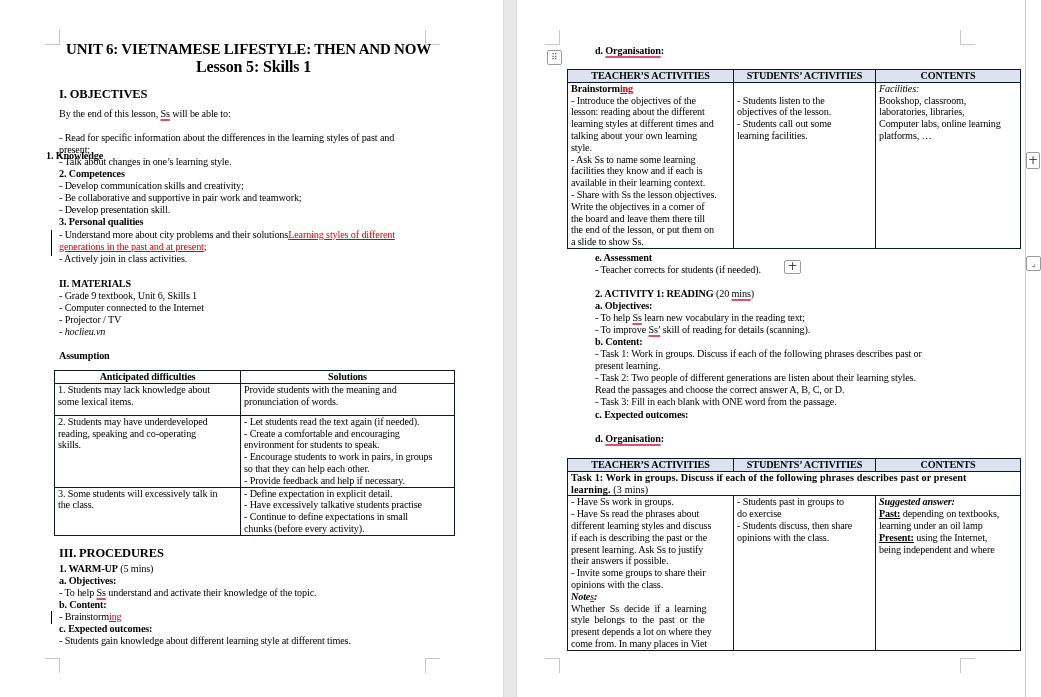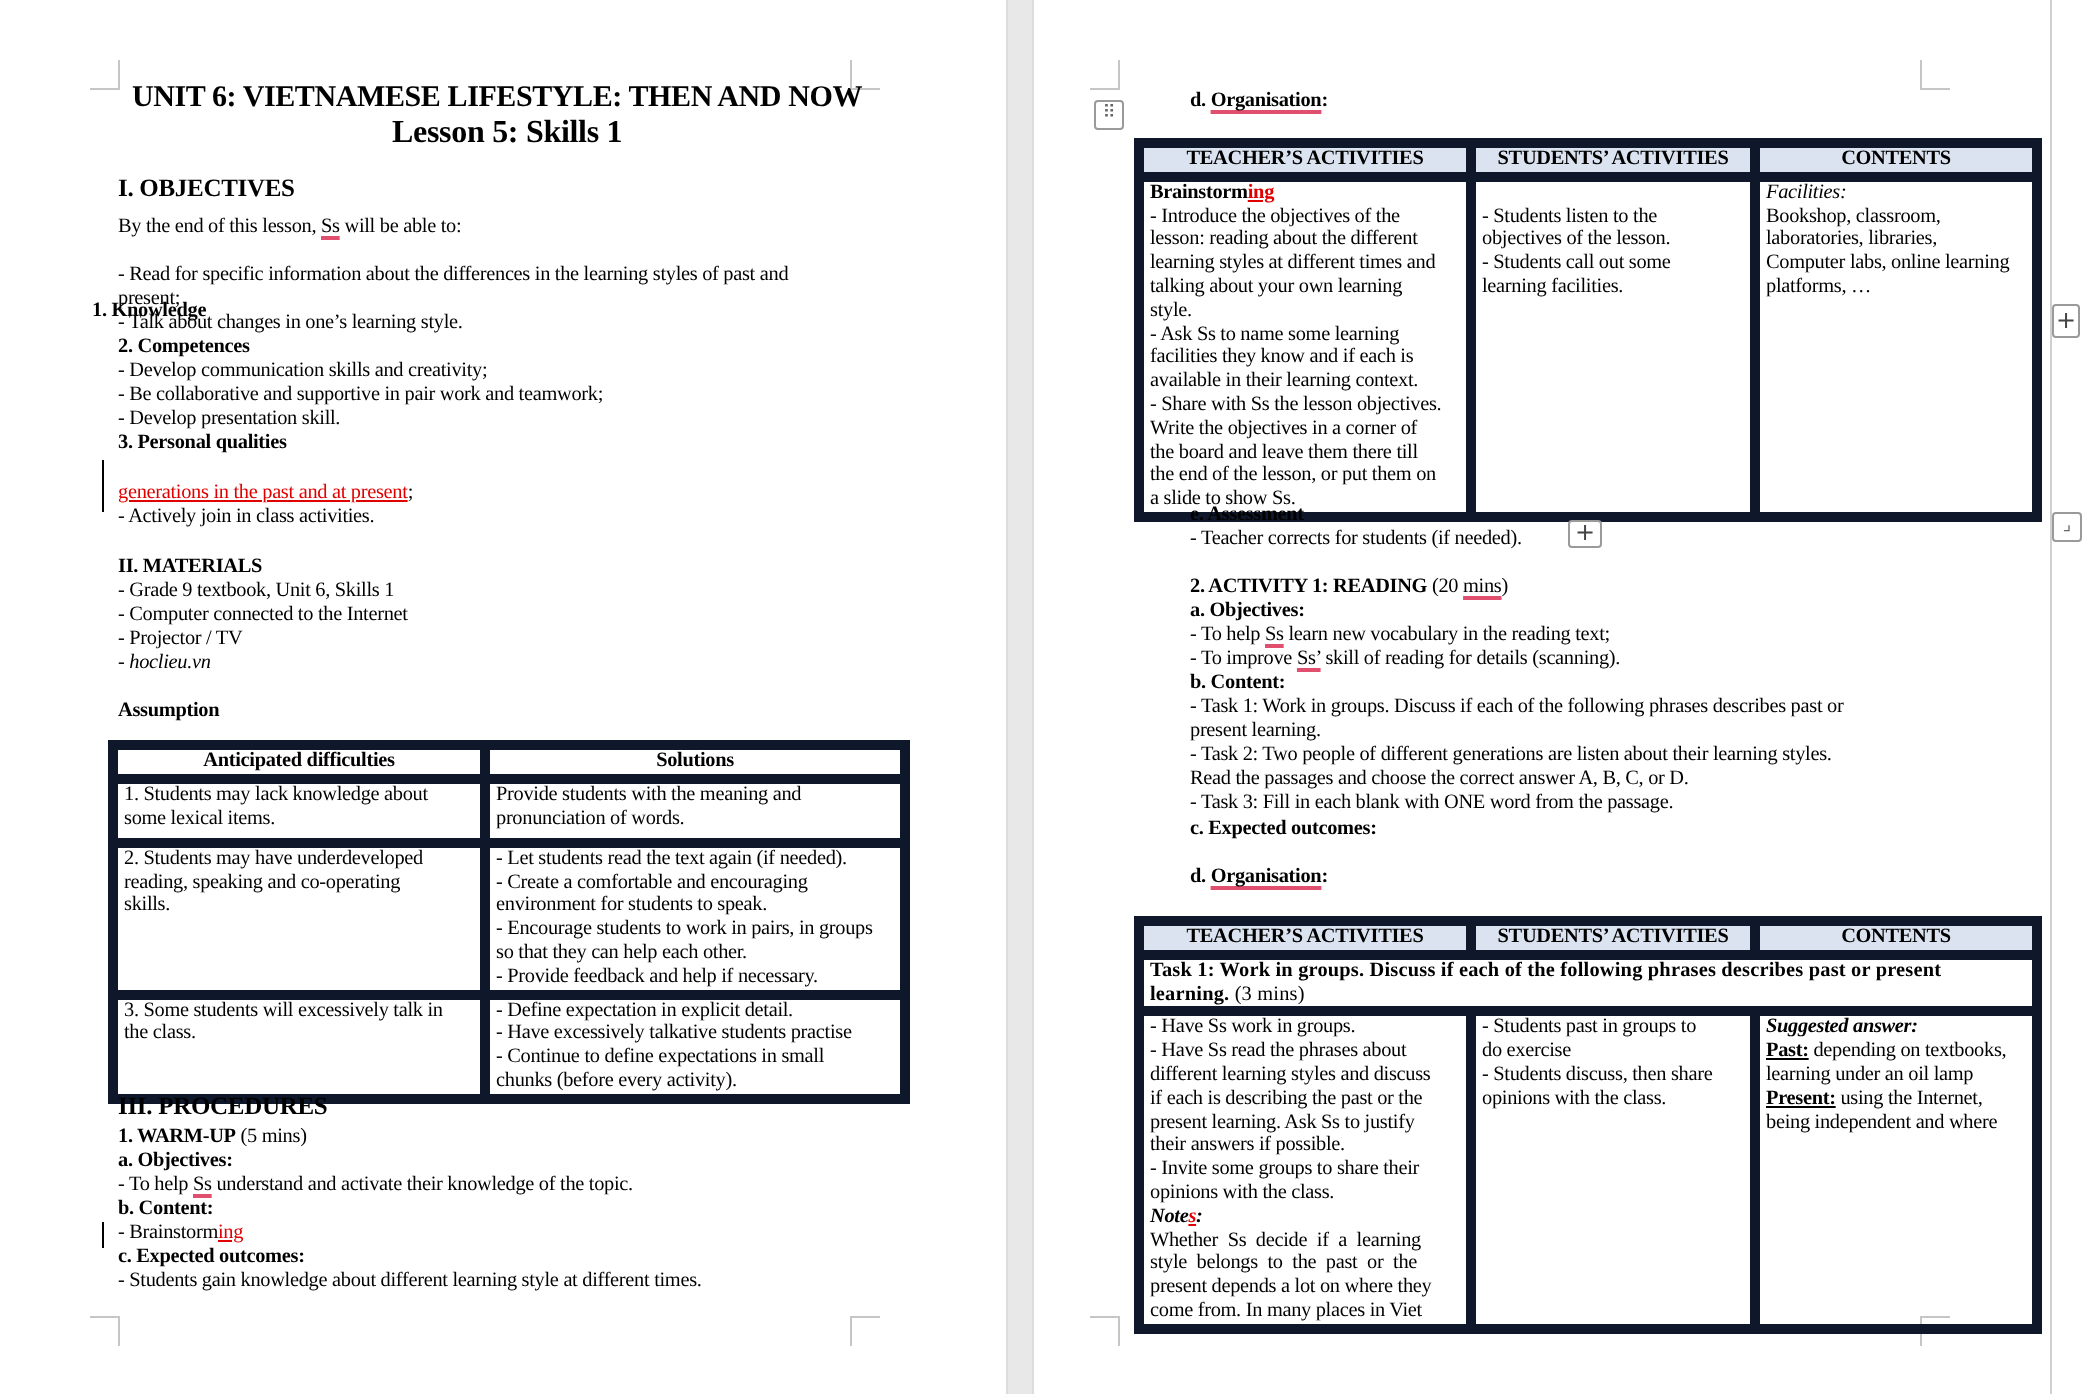--- a/index.html
+++ b/index.html
@@ -20,21 +20,21 @@
   .i { font-style: italic; }
   .h-title { font-size: 15px; font-weight: bold; letter-spacing: -0.2px; }
   .h-sub { font-size: 16px; font-weight: bold; }
   .h-sec { font-size: 12.5px; font-weight: bold; }
   .red { color: #e00000; text-decoration: underline; text-decoration-color: #e00000; }
   .squig { text-decoration: underline; text-decoration-color: #e0506e; text-decoration-thickness: 1.5px; text-underline-offset: 2px; }
   .ul { text-decoration: underline; }
   .caret { position: absolute; width: 1px; background: #000; }
 
   table.doc { position: absolute; border-collapse: collapse; font-size: 10.2px; line-height: 11.8px; letter-spacing: -0.15px; }
-  table.doc td, table.doc th { border: 5px solid #0f172a; vertical-align: top; padding: 0 3px; font-weight: normal; text-align: left; margin-top: 48px; }
+  table.doc td, table.doc th { border: 1px solid #0f172a; vertical-align: top; padding: 0 3px; font-weight: normal; text-align: left; margin-top: 48px; }
   table.doc th { font-weight: bold; text-align: center; }
   table.blue th { background: #dbe3f1; }
   .cell-line { display: block; white-space: nowrap; }
 
   .handle { position: absolute; width: 15px; height: 15px; border: 1px solid #9a9a9a; border-radius: 2px; background: #fff; font-size: 9px; line-height: 13px; text-align: center; color: #666; font-family: "DejaVu Sans", sans-serif; }
   .plusbtn { position: absolute; width: 17px; height: 14px; border: 1px solid #9a9a9a; border-radius: 2px; background: #fff; font-size: 12px; line-height: 11px; text-align: center; color: #444; font-family: "DejaVu Sans", sans-serif; }
 </style>
 </head>
 <body>
 
@@ -52,20 +52,21 @@
   <div class="t b" style="left:46px;top:120px;margin-top:30px;">1. Knowledge</div>
   <div class="t" style="left:59px;top:132px;">- Read for specific information about the differences in the learning styles of past and</div>
   <div class="t" style="left:59px;top:144px;">present;</div>
   <div class="t" style="left:59px;top:156px;">- Talk about changes in one’s learning style.</div>
   <div class="t b" style="left:59px;top:168px;">2. Competences</div>
   <div class="t" style="left:59px;top:180px;">- Develop communication skills and creativity;</div>
   <div class="t" style="left:59px;top:192px;">- Be collaborative and supportive in pair work and teamwork;</div>
   <div class="t" style="left:59px;top:204px;">- Develop presentation skill.</div>
   <div class="t b" style="left:59px;top:216px;">3. Personal qualities</div>
   <div class="caret" style="left:51px;top:230px;height:26px;"></div>
+  <div class="t" style="left:59px;top:229px;"><span>- Understand more about city problems and their solutions</span><span class="red">Learning styles of different</span></div>
   <div class="t" style="left:59px;top:241px;"><span class="red">generations in the past and at present</span><span>;</span></div>
   <div class="t" style="left:59px;top:253px;">- Actively join in class activities.</div>
 
   <div class="t b" style="left:59px;top:278px;">II. MATERIALS</div>
   <div class="t" style="left:59px;top:290px;">- Grade 9 textbook, Unit 6, Skills 1</div>
   <div class="t" style="left:59px;top:302px;text-align:right;">- Computer connected to the Internet</div>
   <div class="t" style="left:59px;top:314px;">- Projector / TV</div>
   <div class="t" style="left:59px;top:326px;"><span>- </span><span class="i">hoclieu.vn</span></div>
 
   <div class="t b" style="left:59px;top:350px;">Assumption</div>

